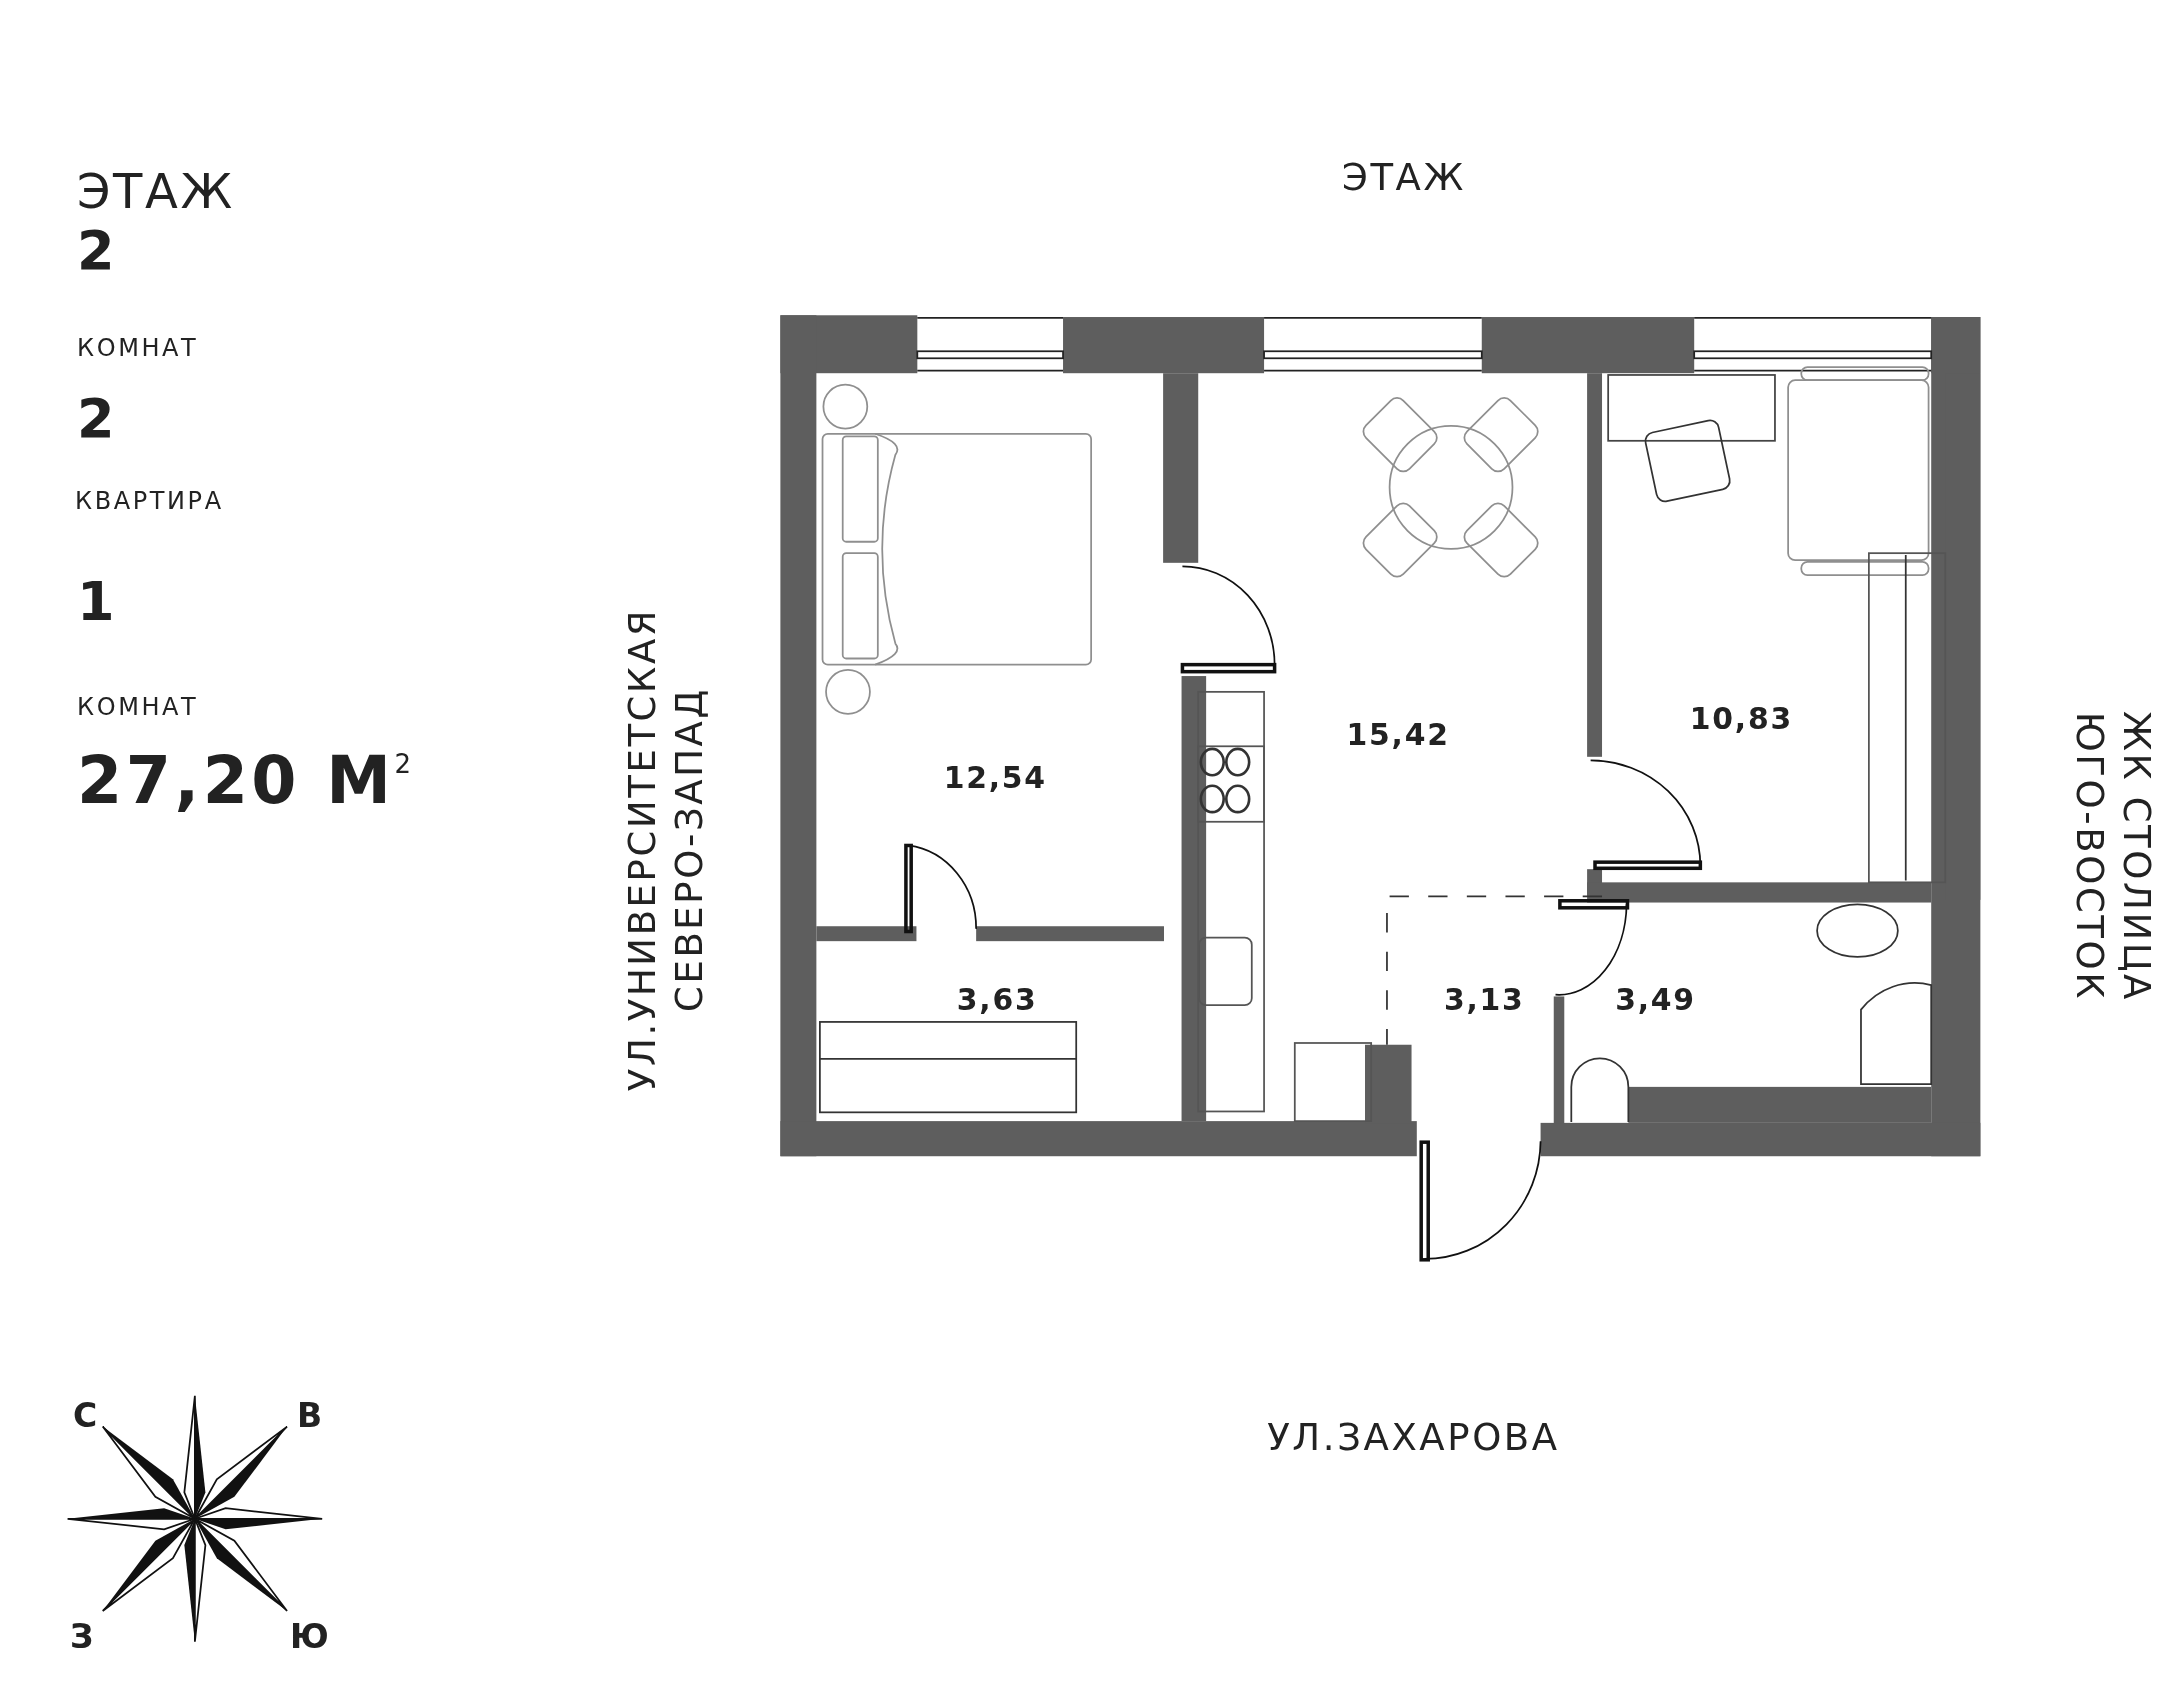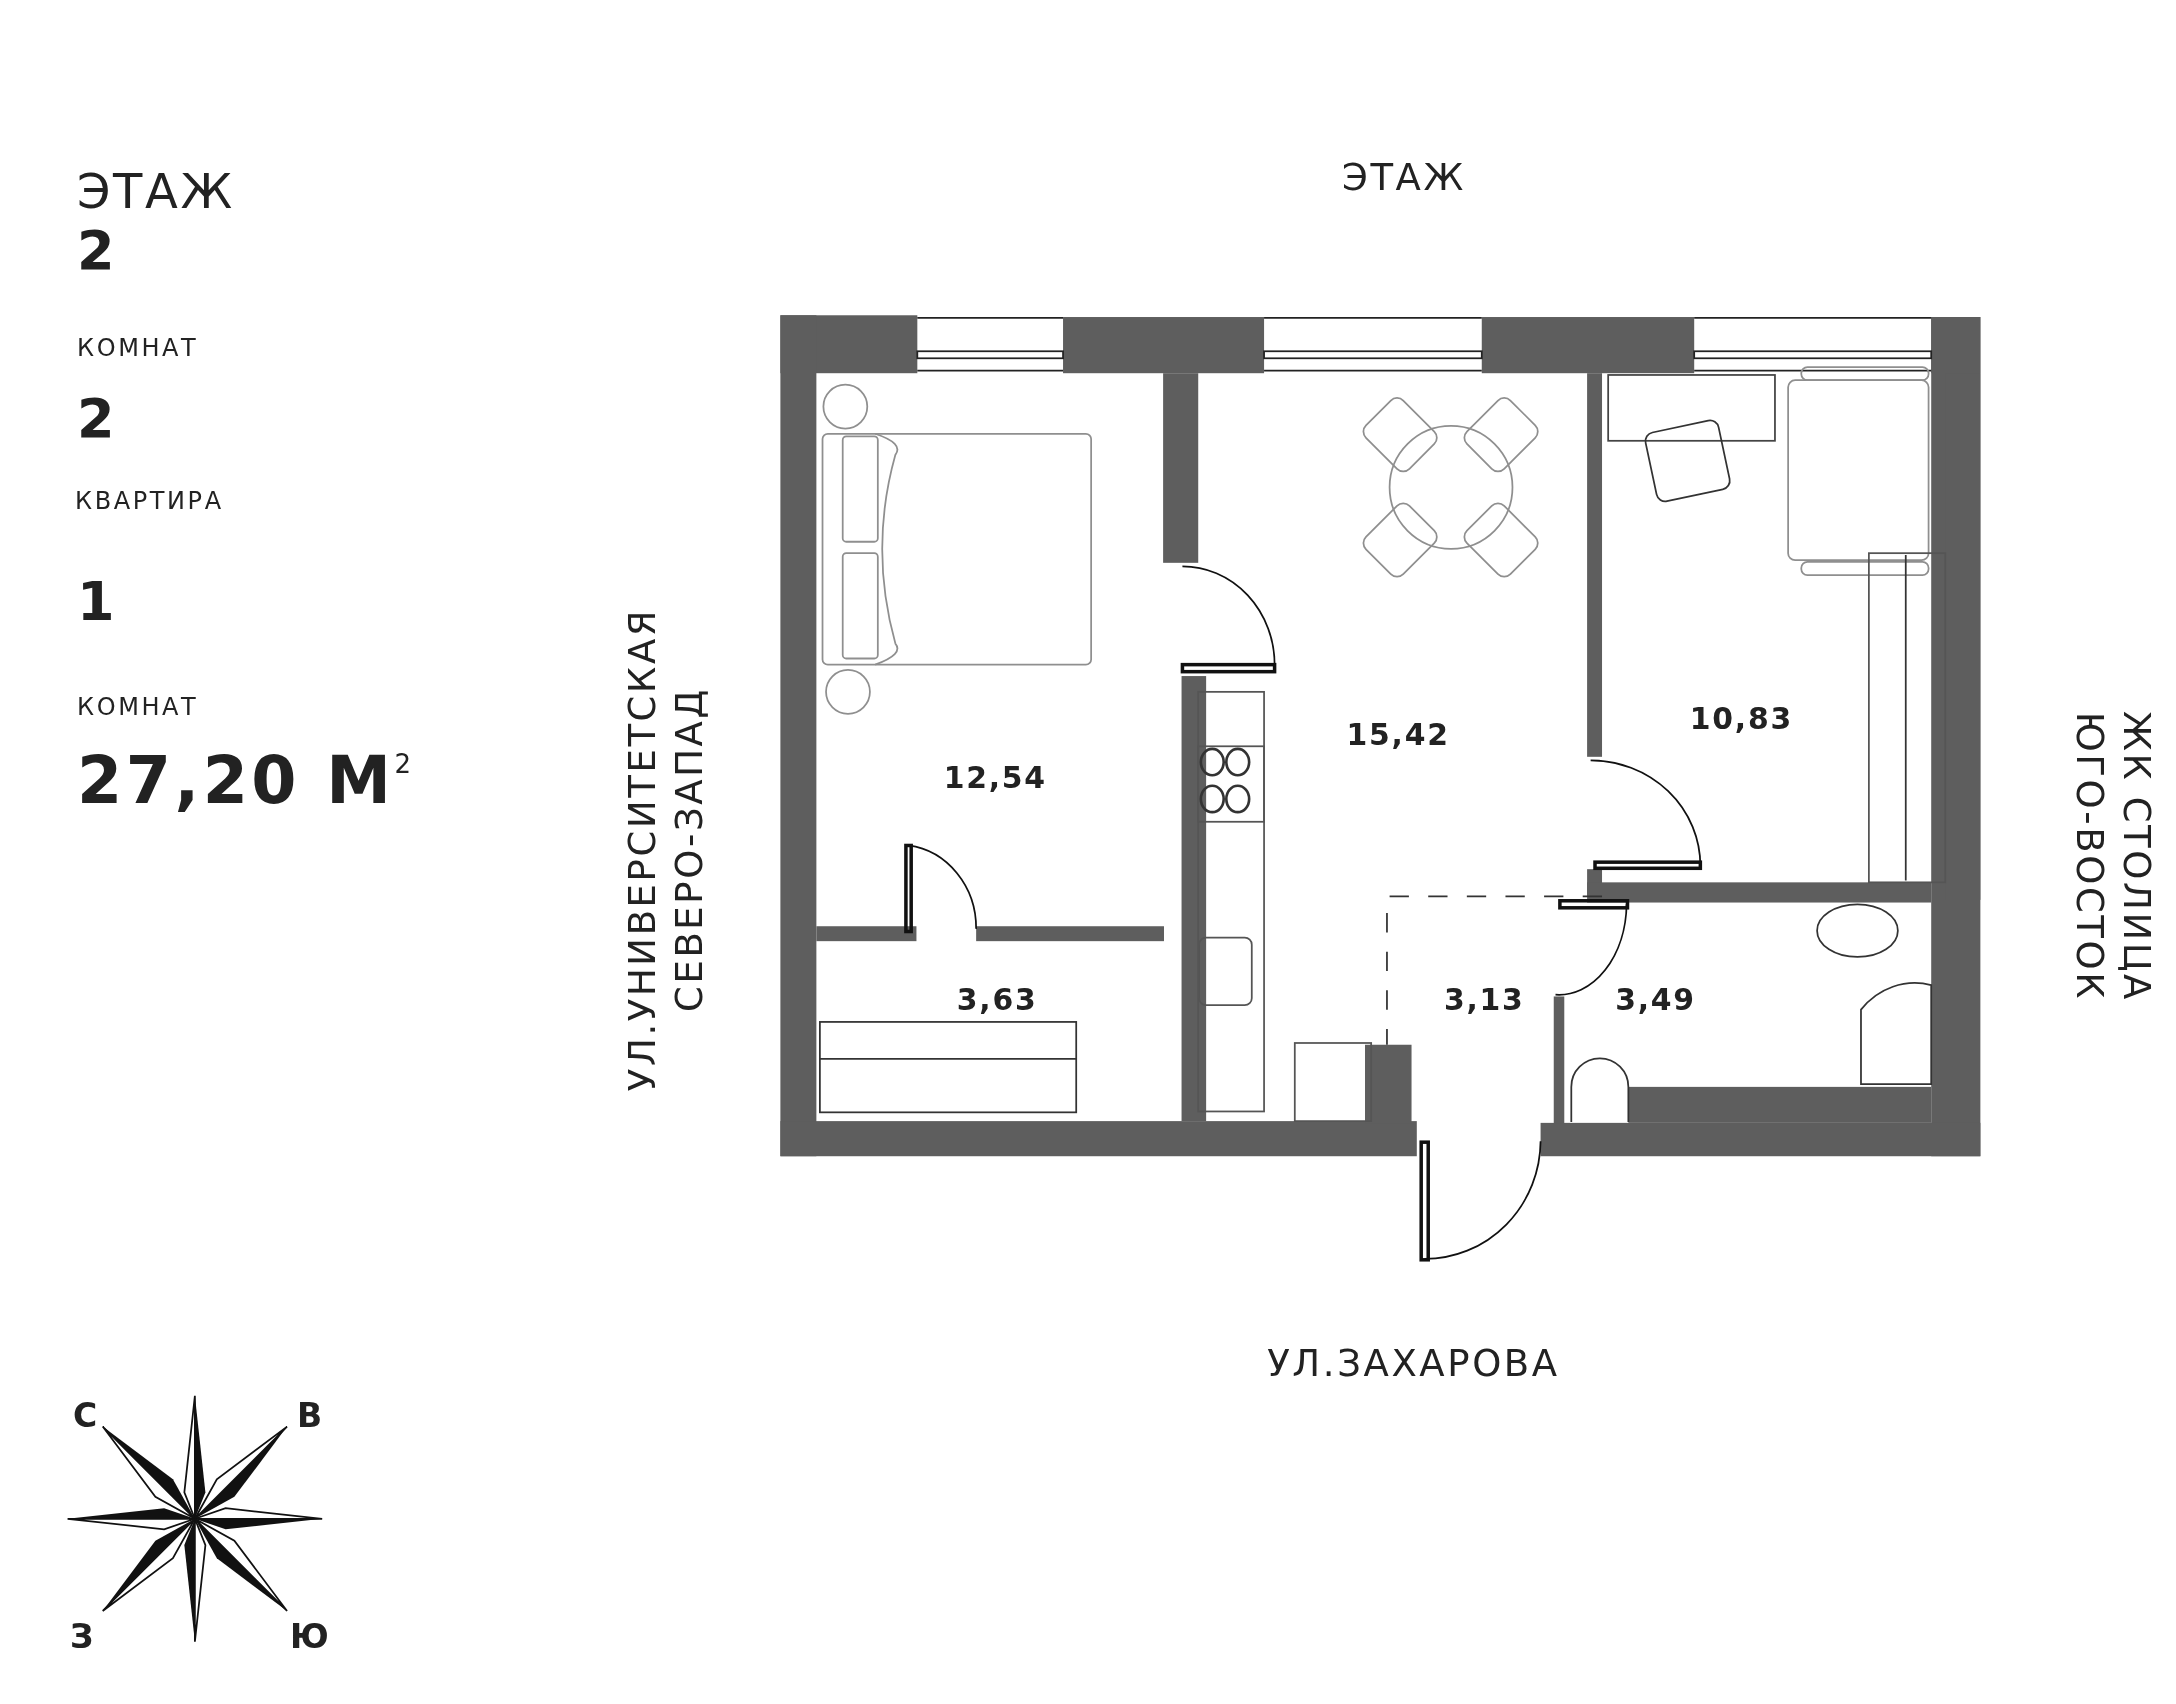--- a/index.html
+++ b/index.html
@@ -27,21 +27,21 @@
 <div class="info lbl" data-name="apartment-label" style="top:489px; left:75px;">КВАРТИРА</div>
 <div class="info val" data-name="apartment-value" style="top:575px;">1</div>
 <div class="info lbl" data-name="area-label" style="top:695px;">КОМНАТ</div>
 <div class="info area" data-name="area-value" style="top:748px;">
   <span data-name="area-number">27,20 М</span><sup data-name="area-unit-superscript">2</sup>
 </div>
 
 <div class="side" data-name="top-orientation-label" style="left:1176px; top:154px; width:456px;">
   <div data-name="top-label-line1">ЭТАЖ</div>
 </div>
-<div class="side" data-name="bottom-orientation-label" style="left:1194px; top:1340px; width:439px;">
+<div class="side" data-name="bottom-orientation-label" style="left:1194px; top:1414px; width:439px;">
   <div data-name="bottom-label-line1">УЛ.ЗАХАРОВА</div>
 </div>
 <div class="vert" data-name="left-orientation-label" style="left:667px; top:849px; width:544px; height:97px; margin-left:-272px; margin-top:-48px; transform: rotate(-90deg);">
   <div data-name="left-label-line1">УЛ.УНИВЕРСИТЕТСКАЯ</div>
   <div data-name="left-label-line2">СЕВЕРО-ЗАПАД</div>
 </div>
 <div class="vert" data-name="right-orientation-label" style="left:2111px; top:856px; width:334px; height:97px; margin-left:-167px; margin-top:-48px; transform: rotate(90deg);">
   <div data-name="right-label-line1">ЖК СТОЛИЦА</div>
   <div data-name="right-label-line2">ЮГО-ВОСТОК</div>
 </div>

